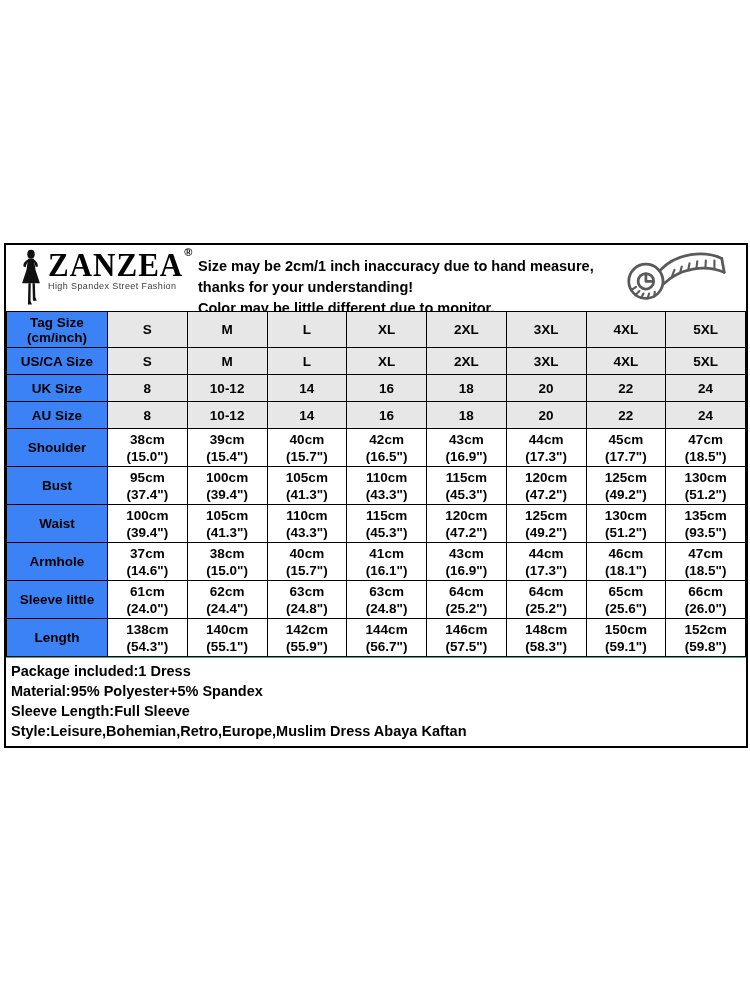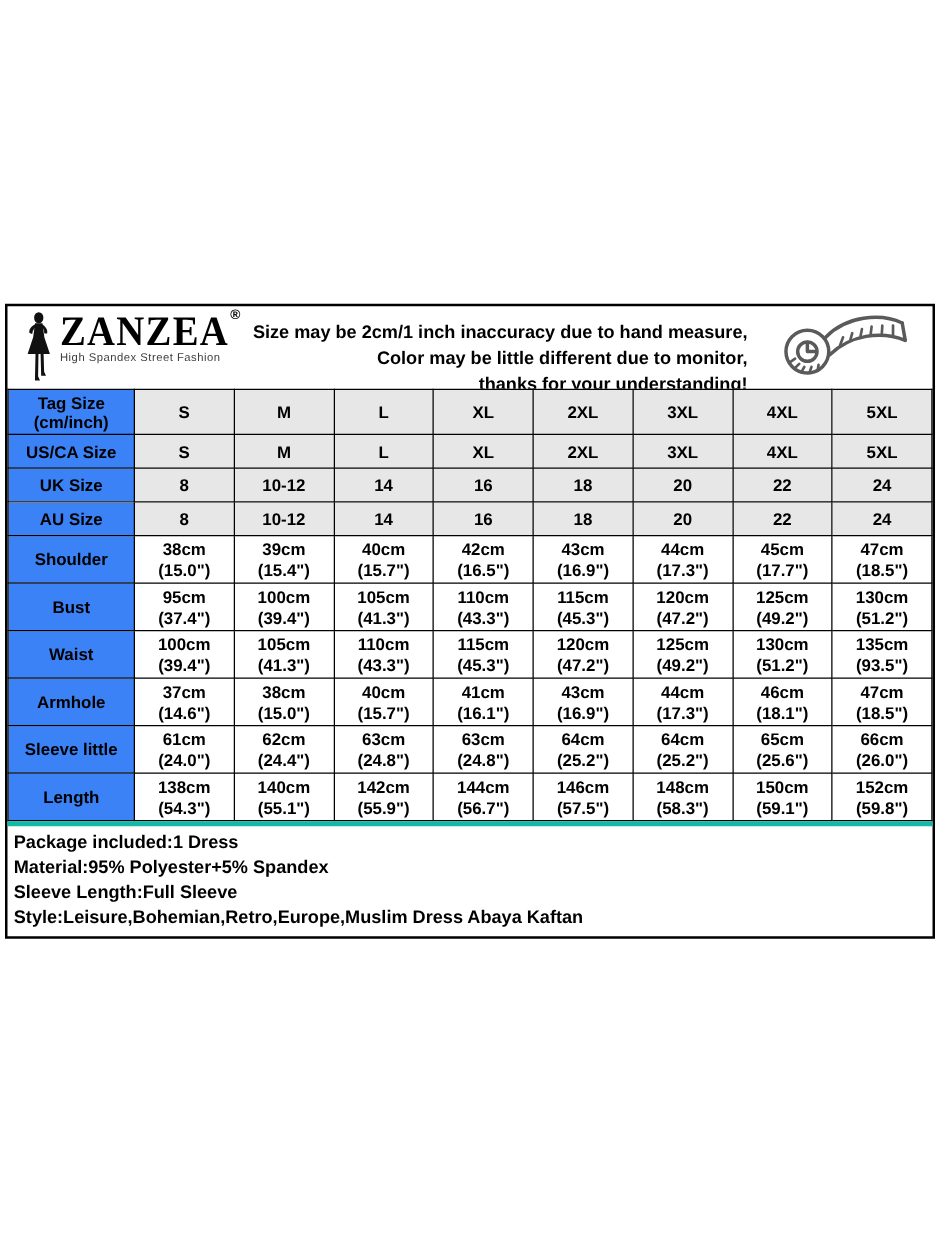--- a/index.html
+++ b/index.html
@@ -17,37 +17,37 @@
   .logo{width:192px;display:flex;align-items:flex-start;gap:2px;padding-left:10px;box-sizing:border-box;flex:none;}
   .figure-svg{width:30px;height:58px;flex:none;}
   .logo-text{display:flex;flex-direction:column;line-height:1;}
   .brand-row{display:flex;align-items:flex-start;}
   .brand{
     font-family:"Liberation Serif","DejaVu Serif",serif;font-weight:bold;
     font-size:31px;letter-spacing:1px;transform:scaleY(1.08);transform-origin:left center;
   }
   .reg{font-size:11px;font-weight:bold;margin-top:-2px;margin-left:1px;}
   .tagline{font-size:9px;color:#3c3c3c;letter-spacing:0.4px;margin-top:2px;white-space:nowrap;}
-  .notice{flex:1;text-align:right;font-weight:bold;font-size:14.5px;line-height:21px;padding-top:18px;}
+  .notice{flex:1;text-align:left;font-weight:bold;font-size:14.5px;line-height:21px;padding-top:18px;}
   .tape-wrap{width:148px;flex:none;display:flex;justify-content:center;align-items:center;}
   .tape-svg{width:118px;height:62px;}
   
   table.size-table{width:100%;border-collapse:collapse;table-layout:fixed;}
   .size-table th,.size-table td{
     border:1px solid #000;text-align:center;vertical-align:middle;
     padding:0;white-space:pre-line;overflow:hidden;
   }
   .size-table th{background:#3b82f6;font-size:13.5px;font-weight:bold;}
   .size-table td{font-size:13.5px;font-weight:bold;line-height:17px;}
   tr.shaded td{background:#e7e7e7;}
   tr.r-tag{height:36px;}
   tr.r-sm{height:27px;}
   tr.r-meas{height:38px;}
   
-  .notes{border-top:4px solid #14b8a6;padding:3px 6px 5px 5px;}
+  .notes{border-top:1px solid #14b8a6;padding:3px 6px 5px 5px;}
   .note-line{font-size:14.5px;font-weight:bold;line-height:20px;white-space:nowrap;}
 </style>
 </head>
 <body>
 
 <div class="sheet">
 
   <div class="band">
     <div class="logo">
       <svg class="figure-svg" viewBox="0 0 34 78" aria-hidden="true">
@@ -63,22 +63,22 @@
       <div class="logo-text">
         <div class="brand-row">
           <span class="brand">ZANZEA</span>
           <span class="reg">®</span>
         </div>
         <div class="tagline">High Spandex Street Fashion</div>
       </div>
     </div>
     <div class="notice">
       <div class="notice-line">Size may be 2cm/1 inch inaccuracy due to hand measure,</div>
+      <div class="notice-line">thanks for your understanding!</div>
       <div class="notice-line">Color may be little different due to monitor,</div>
-      <div class="notice-line">thanks for your understanding!</div>
     </div>
     <div class="tape-wrap">
       <svg class="tape-svg" viewBox="0 0 140 76" aria-hidden="true">
         <g fill="none" stroke="#5a5a5a" stroke-width="3.4" stroke-linecap="round" stroke-linejoin="round">
           <circle cx="38" cy="42" r="21"></circle>
           <circle cx="38" cy="42" r="9.5"></circle>
           <path d="M38 33 v9 h8"></path>
           <path d="M56 28 C 76 7, 110 4, 131 14"></path>
           <path d="M60 45 C 80 26, 110 21, 134 31"></path>
           <line x1="131" y1="14" x2="134" y2="31"></line>

